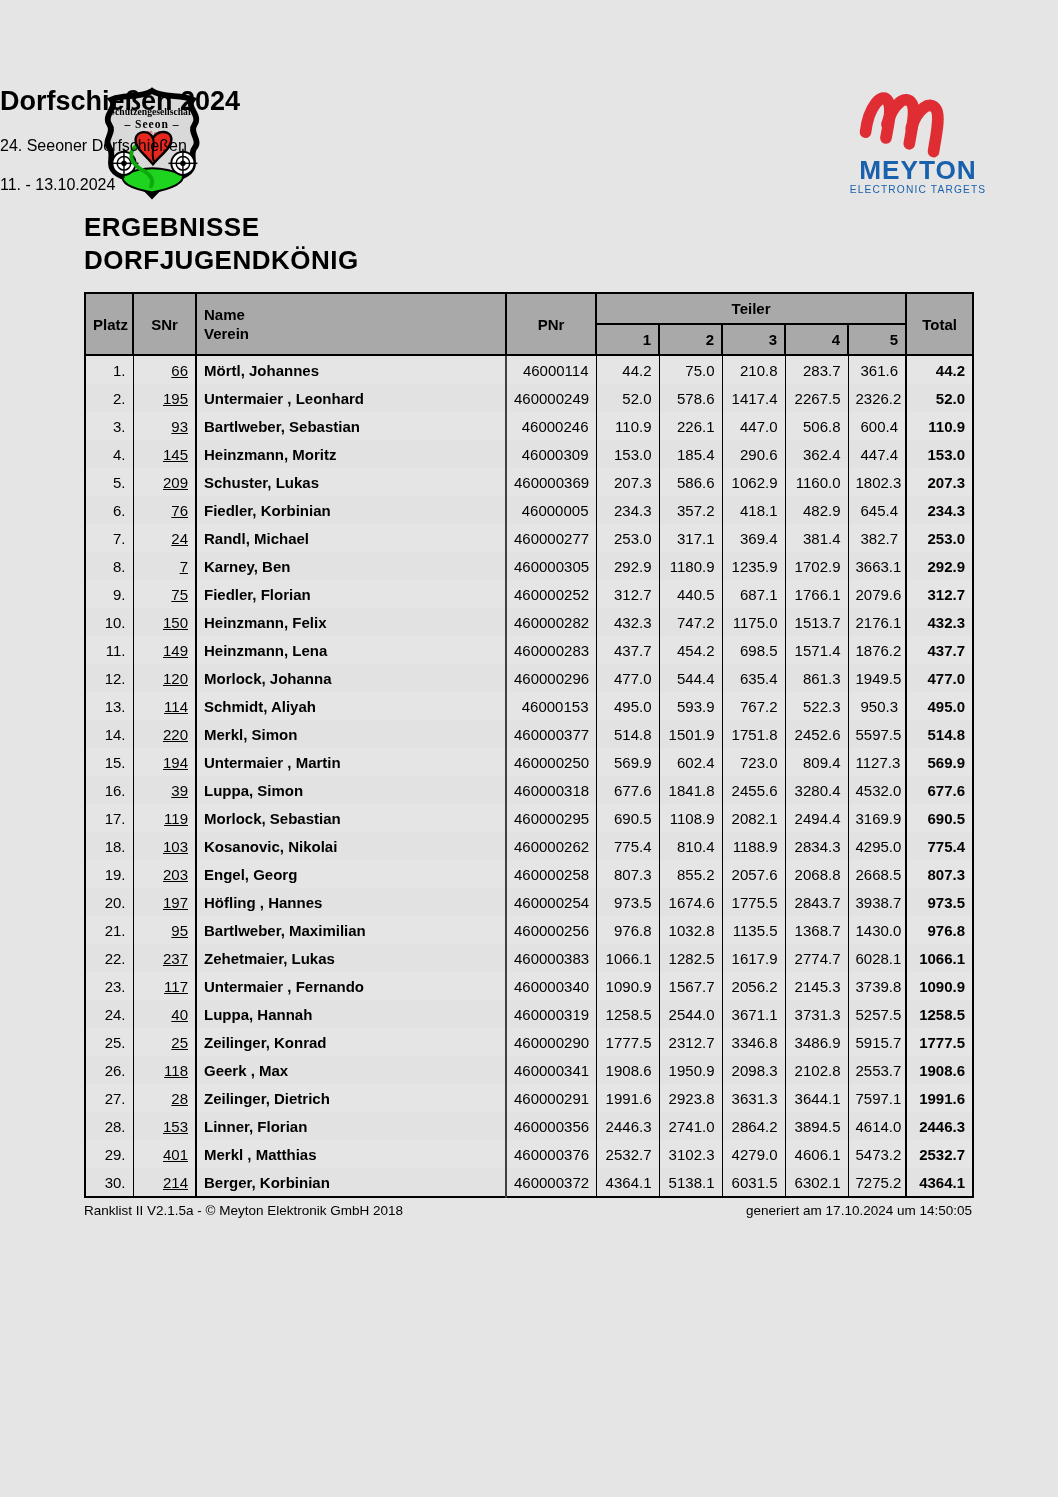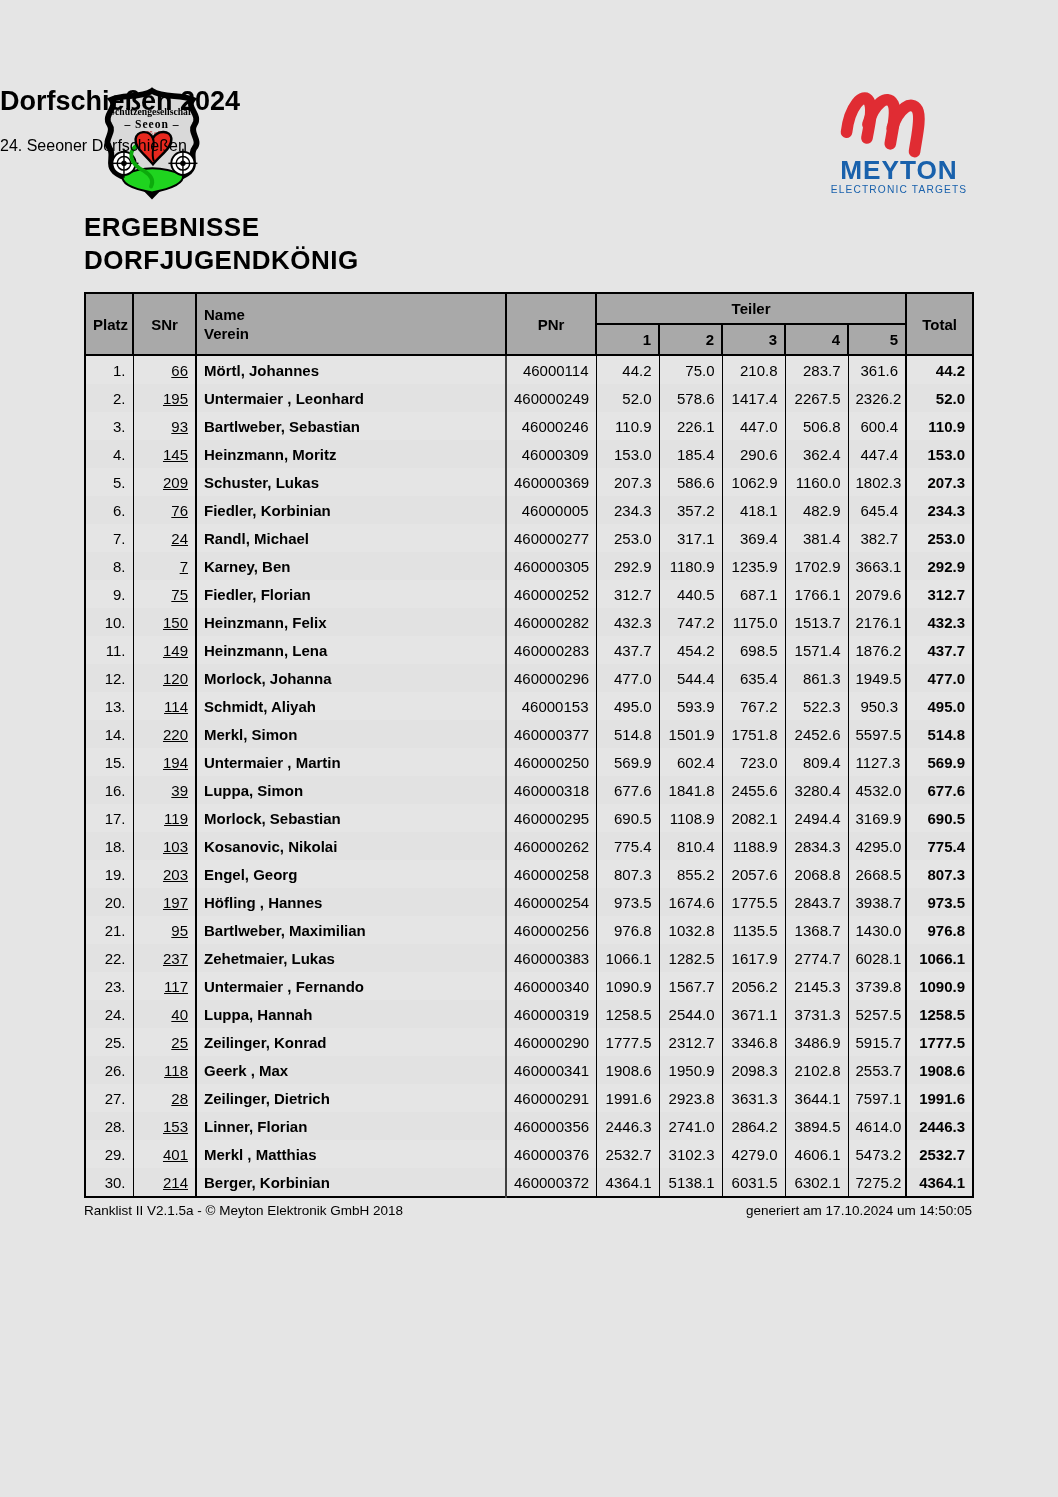--- a/index.html
+++ b/index.html
@@ -11,21 +11,21 @@
     font-family: "Liberation Sans", sans-serif;
     color: #000;
     overflow: hidden;
   }
 
   
   .club-logo { position: absolute; left: 94px; top: 86px; }
   .title-block { position: absolute; left: 0; right: 0; top: 86px; text-align: left; }
   .doc-title { font-size: 27px; font-weight: bold; line-height: 30px; }
   .doc-sub { font-size: 16px; line-height: 19px; margin-top: 20px; }
-  .meyton-logo { position: absolute; left: 831px; top: 76px; }
+  .meyton-logo { position: absolute; left: 850px; top: 76px; }
 
   
   .page-heading {
     position: absolute; left: 84px; top: 211px;
     font-size: 26px; font-weight: bold; line-height: 33px;
     letter-spacing: 0.5px;
   }
 
   
   .results-table {
@@ -94,20 +94,21 @@
       </g>
       <path d="M47 60 C34 66 36 80 52 88 C60 93 62 98 59 104" fill="none" stroke="#0caa0c" stroke-width="4" stroke-linecap="round"></path>
       <path d="M61 54 C57 45 44 46 43 55 C42 64 52 70 61 81 C70 70 81 64 80 54 C79 46 66 45 61 54 Z" fill="#e8281e" stroke="#000" stroke-width="2.5"></path>
       <path d="M61 54 C64 62 58 68 62 78" fill="none" stroke="#000" stroke-width="2"></path>
     </svg>
   </div>
 
   <div class="title-block">
     <div class="doc-title">Dorfschießen 2024</div>
     <div class="doc-sub">24. Seeoner Dorfschießen</div>
+    <div class="doc-sub">11. - 13.10.2024</div>
   </div>
 
   <div class="meyton-logo">
     <svg width="136" height="124" viewBox="0 0 140 124">
       <g fill="none" stroke="#e02c33" stroke-width="12" stroke-linecap="round">
         <path d="M16 56 C19 30 33 14 39 24 C44 32 39 50 37 62"></path>
         <path d="M38 48 C44 27 58 16 64 27 C68 35 63 55 61 68"></path>
         <path d="M63 52 C69 32 83 22 89 33 C93 41 88 62 86 76"></path>
       </g>
       <text x="70" y="104" text-anchor="middle" font-size="27" font-weight="bold" fill="#1961ac" letter-spacing="1" font-family="Liberation Sans, sans-serif">MEYTON</text>

